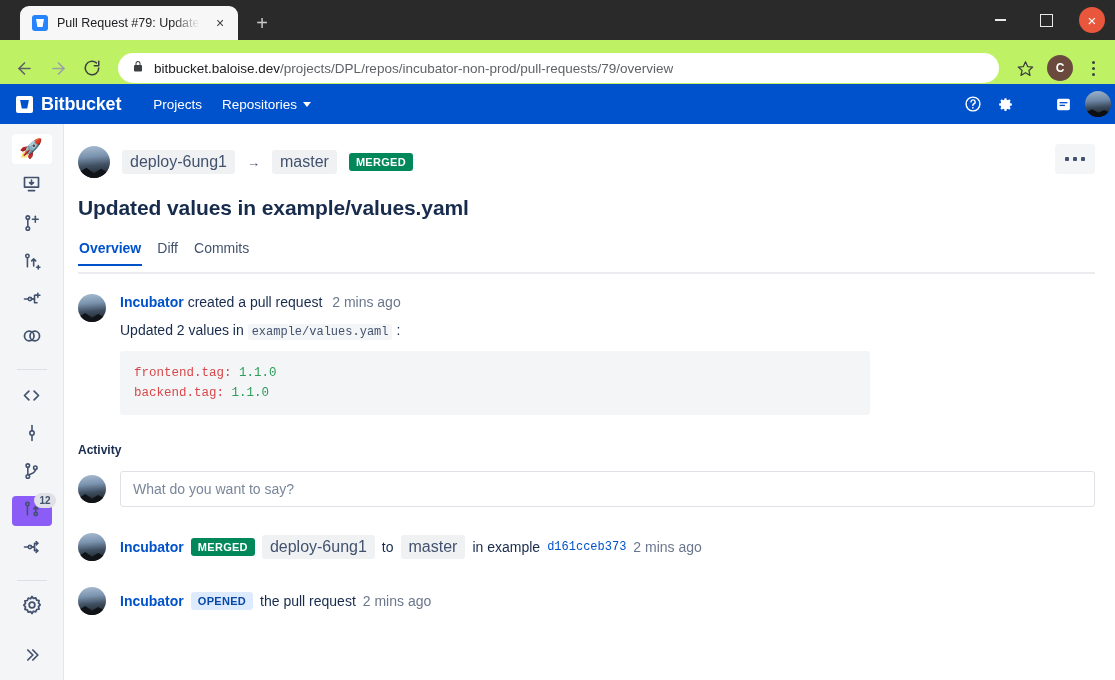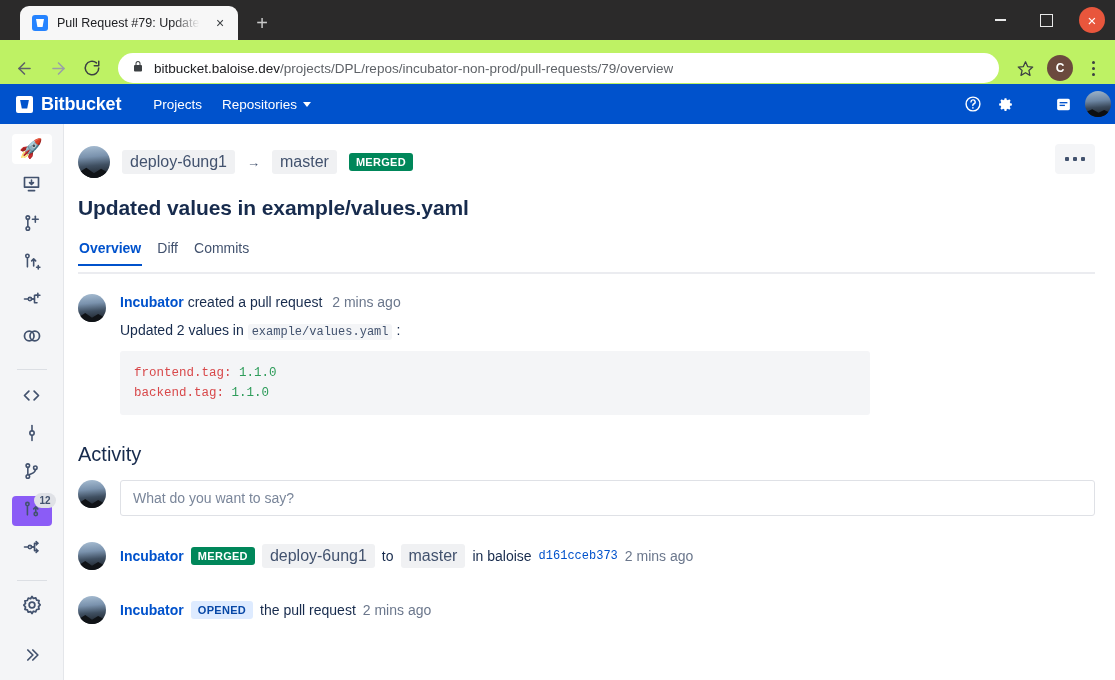--- a/index.html
+++ b/index.html
@@ -221,23 +221,23 @@
     background: #f4f5f7; color: #42526e; padding: 1px 4px; border-radius: 3px;
   }
   .codeblock {
     margin-top: 12px; background: #f4f5f7; border-radius: 3px;
     padding: 12px 14px; width: 750px; max-width: 100%;
     font-family: "Liberation Mono", monospace; font-size: 12.5px; line-height: 20px;
   }
   .ck { color: #d8484a; }
   .cv { color: #2e9c5a; }
 
-  .activity-h { font-size: 20px; font-weight: 400; color: #172b4d; margin-top: 28px; }
-
-  .comment-row { display: flex; gap: 14px; margin-top: 14px; align-items: flex-start; }
+  .activity-h { font-size: 12px; font-weight: 700; color: #172b4d; margin-top: 28px; }
+
+  .comment-row { display: flex; gap: 14px; margin-top: 14px; align-items: center; }
   .comment-box {
     flex: 1 1 auto; height: 36px; border: 1px solid #dfe1e6; border-radius: 3px;
     background: #fff; display: flex; align-items: center; padding: 0 12px;
   }
   .comment-box .ph { font-size: 14px; color: #7a869a; }
 
   .act-row { display: flex; gap: 14px; margin-top: 26px; align-items: center; }
   .act-text { font-size: 14px; color: #172b4d; display: flex; align-items: center; gap: 7px; flex-wrap: wrap;}
   .hash { font-family: "Liberation Mono", monospace; font-size: 12px; color: #0052cc; }
 </style>
@@ -530,21 +530,21 @@
         </div>
 
         <div class="act-row">
           <span class="av av-28"></span>
           <div class="act-text">
             <span class="lnk">Incubator</span>
             <span class="badge-merged">MERGED</span>
             <span class="lozenge">deploy-6ung1</span>
             <span>to</span>
             <span class="lozenge">master</span>
-            <span>in baloise</span>
+            <span>in example</span>
             <span class="hash">d161cceb373</span>
             <span class="muted">2 mins ago</span>
           </div>
         </div>
 
         <div class="act-row">
           <span class="av av-28"></span>
           <div class="act-text">
             <span class="lnk">Incubator</span>
             <span class="badge-opened">OPENED</span>

